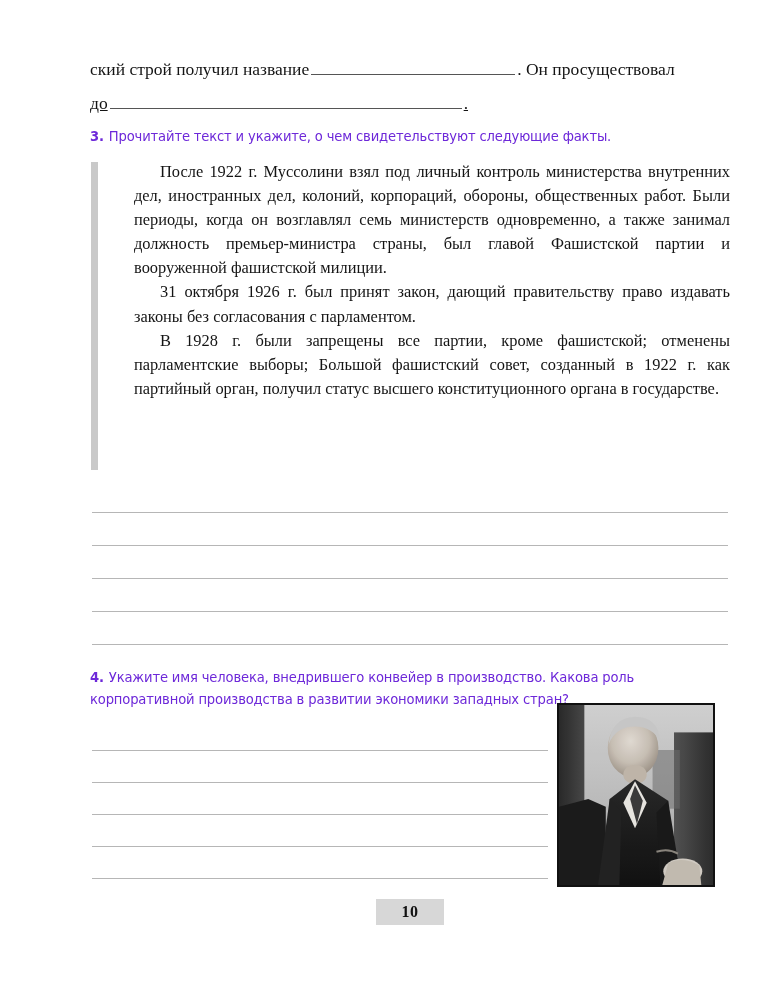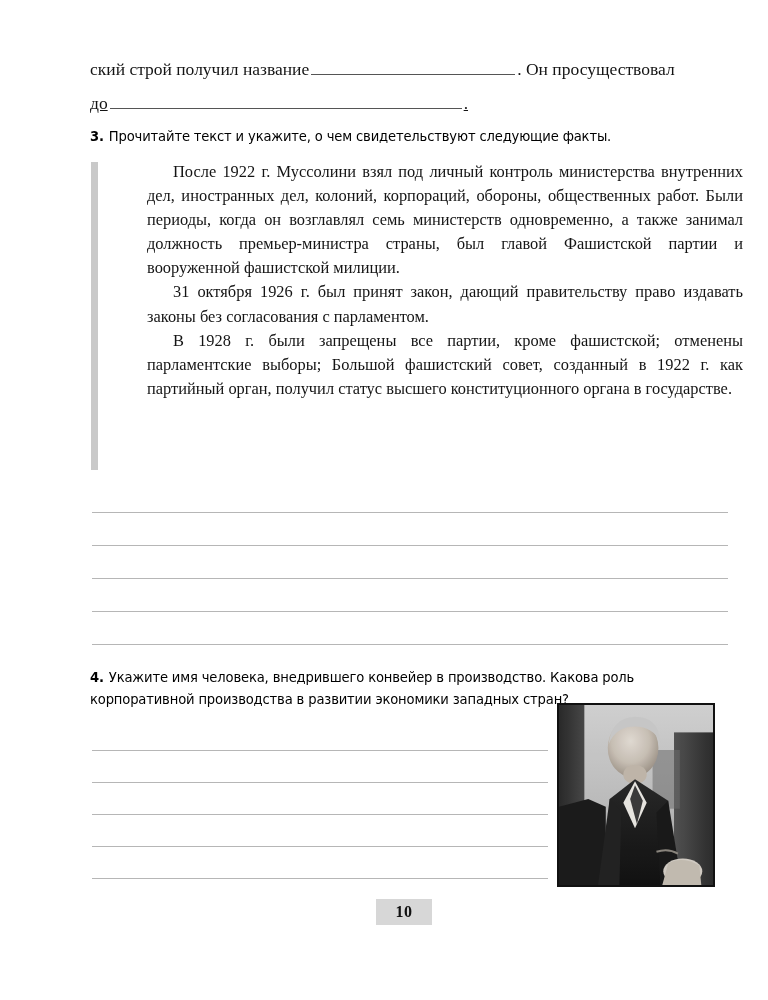--- a/index.html
+++ b/index.html
@@ -45,21 +45,21 @@
   }
   .blank.b1 { width: 204px; }
   .blank.b2 { width: 352px; }
 
   
   .qheading {
     position: absolute;
     font-family: "DejaVu Sans Condensed", "Liberation Sans Narrow", "Liberation Sans", sans-serif;
     font-size: 14.6px;
     line-height: 22px;
-    color: #000000;
+    color: #6d28d9;
     letter-spacing: -0.15px;
   }
   .qnum {
     font-weight: bold;
     margin-right: 5px;
   }
   #q3-heading { left: 90px; top: 125px; width: 640px; }
   #q4-heading { left: 90px; top: 666px; width: 560px; }
 
   
@@ -71,21 +71,21 @@
   }
   .quotebar {
     position: absolute;
     left: 0;
     top: 2px;
     width: 7px;
     height: 308px;
     background: #c9c9c9;
   }
   .quotebody {
-    margin-left: 56px;
+    margin-left: 43px;
     width: 596px;
     font-size: 16.4px;
     line-height: 24.1px;
     text-align: justify;
     color: #141414;
   }
   .quotebody p {
     margin: 0;
     text-indent: 26px;
   }
@@ -111,21 +111,21 @@
     overflow: hidden;
     background: #3a3a3a;
   }
   .photo svg { display: block; width: 100%; height: 100%; }
 
   
   .pagenum {
     position: absolute;
     left: 376px;
     top: 899px;
-    width: 56px;
+    width: 68px;
     height: 26px;
     background: #d7d7d7;
     font-family: "Liberation Serif", serif;
     font-weight: bold;
     font-size: 16px;
     color: #111;
     display: flex;
     align-items: center;
     justify-content: center;
     letter-spacing: 0.5px;

